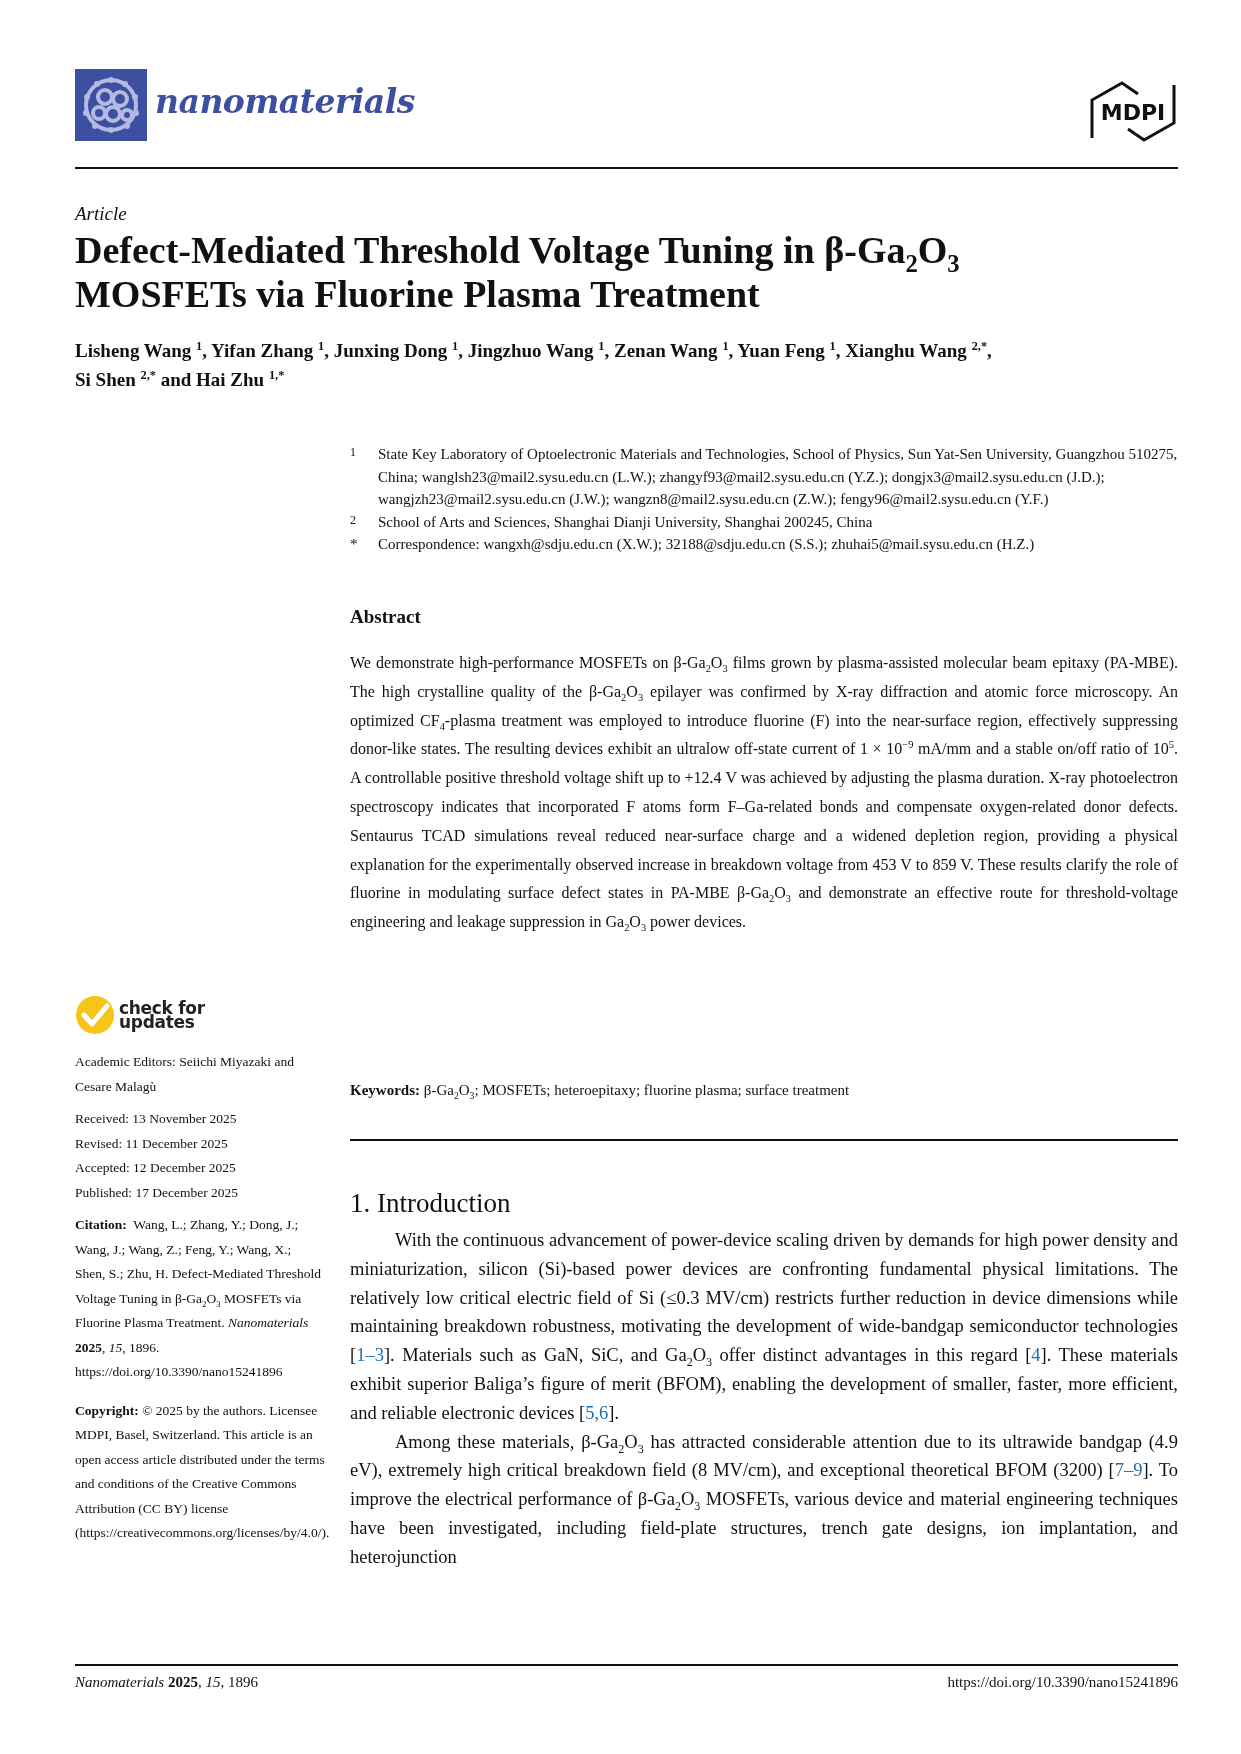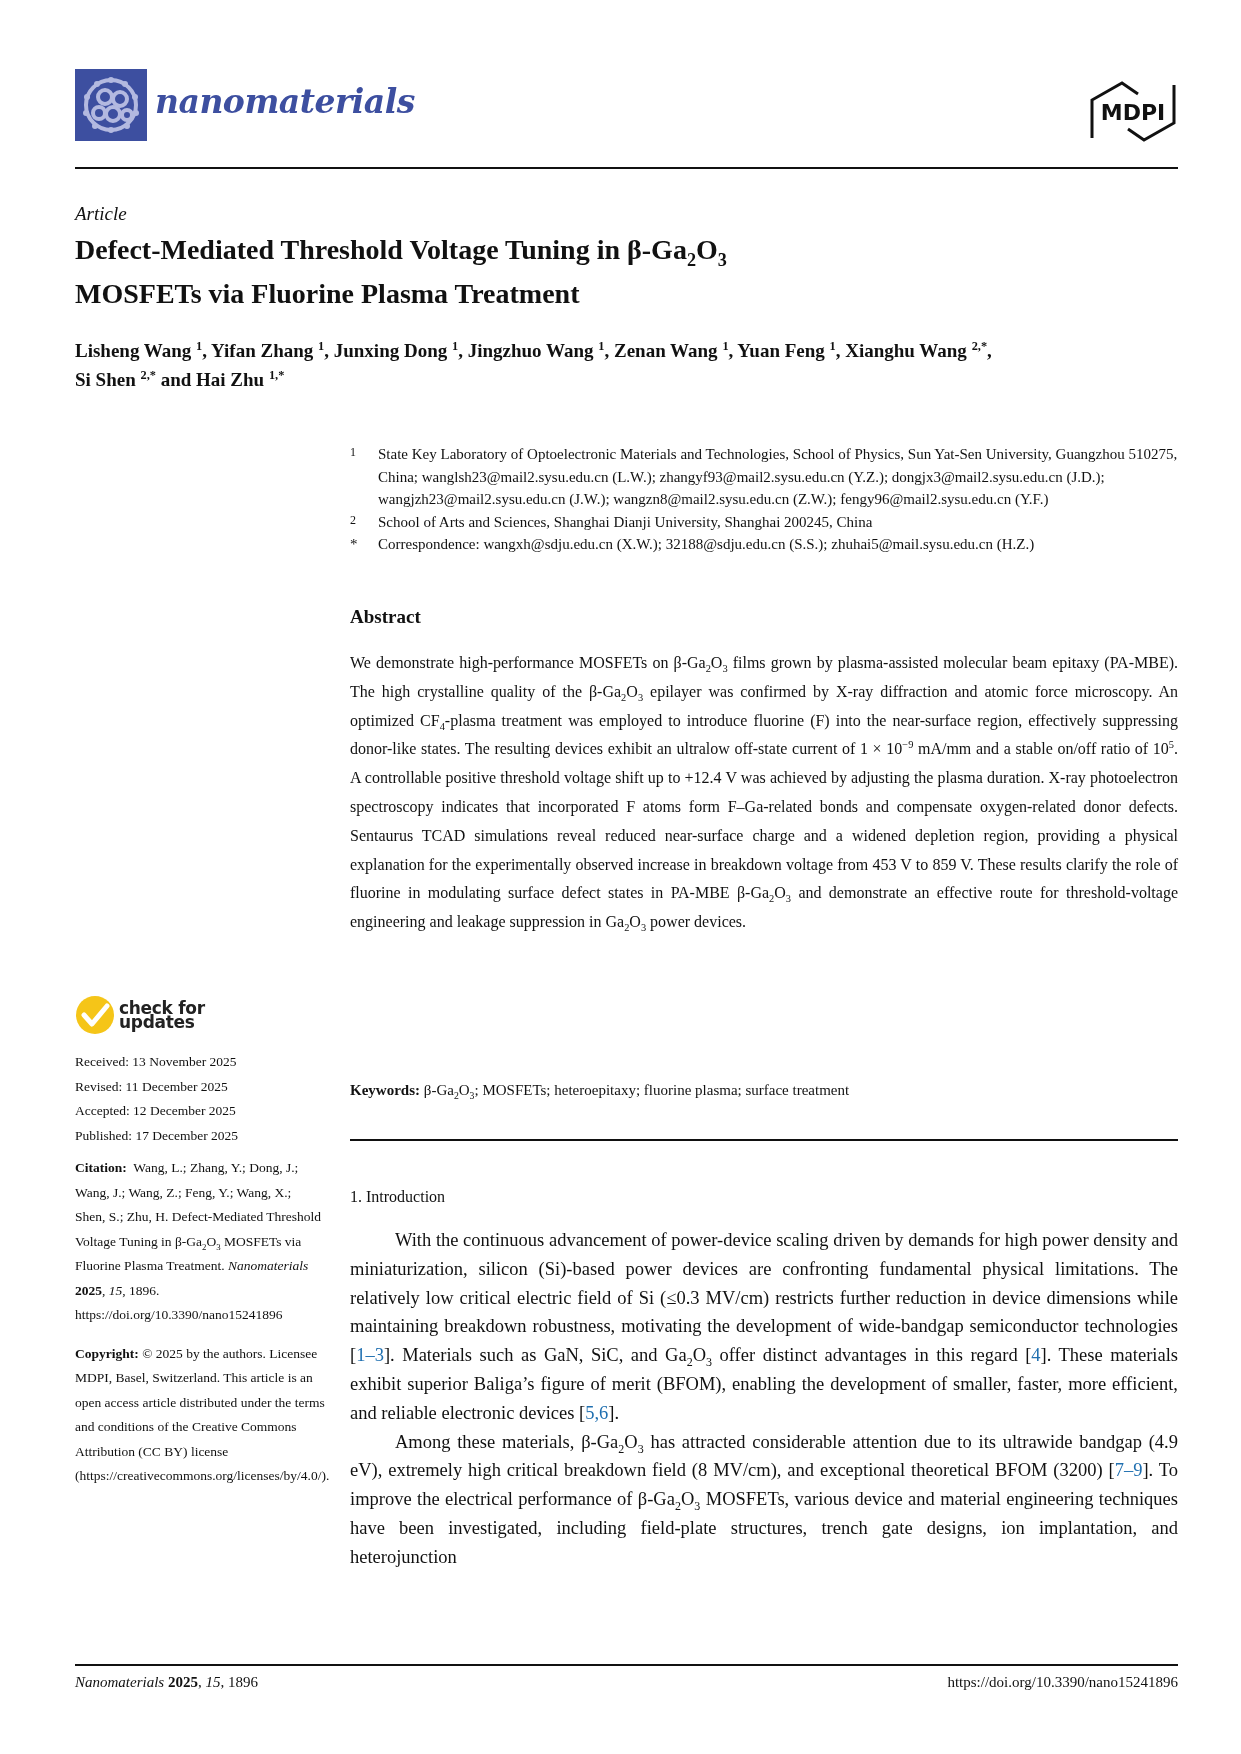--- a/index.html
+++ b/index.html
@@ -10,41 +10,41 @@
   
   #logo-box { left: 75px; top: 69px; width: 72px; height: 72px; background: #3d4fa0; }
   #logo-box svg { width: 72px; height: 72px; display: block; }
   #journal-name { left: 155px; top: 82px; font-family: "DejaVu Serif", serif; font-style: italic;
                   font-weight: bold; font-size: 33px; color: #3d4fa0; letter-spacing: -0.5px; }
   #mdpi-logo { left: 1086px; top: 80px; width: 94px; height: 62px; }
   .rule { height: 1.5px; background: #111; }
   #top-rule { left: 75px; top: 167px; width: 1103px; }
 
   #article-type { left: 75px; top: 203px; font-style: italic; font-size: 19px; text-align: right; }
-  #title { left: 75px; top: 228px; width: 1100px; font-size: 28px; line-height: 44px; font-weight: bold; }
+  #title { left: 75px; top: 228px; width: 1100px; font-size: 38px; line-height: 44px; font-weight: bold; }
   #authors { left: 75px; top: 336px; width: 1103px; font-size: 19px; line-height: 29px; font-weight: bold; }
   sup { font-size: 65%; line-height: 0; vertical-align: super; font-weight: bold; }
   sub { font-size: 65%; line-height: 0; }
 
   
   #affiliations { left: 350px; top: 443px; width: 830px; font-size: 15px; line-height: 22.5px; }
   .aff { display: flex; }
   .aff-mark { width: 28px; flex: none; font-size: 12px; line-height: 18px; }
   .aff-mark.star { font-size: 15px; line-height: 22px; }
   .aff-text { flex: 1; }
 
   
   #abstract-heading { left: 350px; top: 606px; font-size: 19px; font-weight: bold; }
   #abstract-body { left: 350px; top: 649px; width: 828px; font-size: 16px; line-height: 28.8px; text-align: justify; }
   #keywords { left: 350px; top: 1082px; width: 828px; font-size: 15px; }
   #keywords b { font-weight: bold; }
   #mid-rule { left: 350px; top: 1139px; width: 828px; }
 
   
-  #intro-heading { left: 350px; top: 1188px; font-size: 16px; }
+  #intro-heading { left: 350px; top: 1188px; font-size: 27px; }
   #intro-body { left: 350px; top: 1226px; width: 828px; font-size: 18.5px; line-height: 28.8px; text-align: justify; }
   .para { text-indent: 45px; margin: 0; }
   .cite { color: #1f6fb0; text-decoration: none; cursor: pointer; }
 
   
   #check-updates { left: 75px; top: 995px; display: flex; align-items: center; cursor: pointer; }
   #check-updates .cu-icon { width: 40px; height: 40px; }
   #check-updates .cu-text { margin-left: 4px; font-family: "DejaVu Sans", sans-serif; font-weight: bold;
                             font-size: 17px; line-height: 14px; color: #222; letter-spacing: -0.3px; }
   #sidebar { left: 75px; top: 1050px; width: 250px; font-size: 13.5px; line-height: 24.5px; color: #111; }
@@ -132,20 +132,21 @@
     <circle cx="20" cy="20" r="19" fill="#f5c518"></circle>
     <polyline points="9,20 17,29 32,11" fill="none" stroke="#ffffff" stroke-width="5" stroke-linecap="round" stroke-linejoin="round"></polyline>
   </svg>
   <div class="cu-text">
     <div>check for</div>
     <div>updates</div>
   </div>
 </div>
 
 <div id="sidebar" class="abs">
+  <div class="side-block">Academic Editors: Seiichi Miyazaki and Cesare Malagù</div>
   <div class="side-block" id="dates">
       <div>Received: 13 November 2025</div>
       <div>Revised: 11 December 2025</div>
       <div>Accepted: 12 December 2025</div>
       <div>Published: 17 December 2025</div>
     </div>
   <div class="side-block">
     <b>Citation:</b>&nbsp;
     <span>Wang, L.; Zhang, Y.; Dong, J.; Wang, J.; Wang, Z.; Feng, Y.; Wang, X.; Shen, S.; Zhu, H. Defect-Mediated Threshold Voltage Tuning in β-Ga<sub>2</sub>O<sub>3</sub> MOSFETs via Fluorine Plasma Treatment. <i>Nanomaterials</i> <b>2025</b>, <i>15</i>, 1896. https://doi.org/10.3390/nano15241896</span>
   </div>

